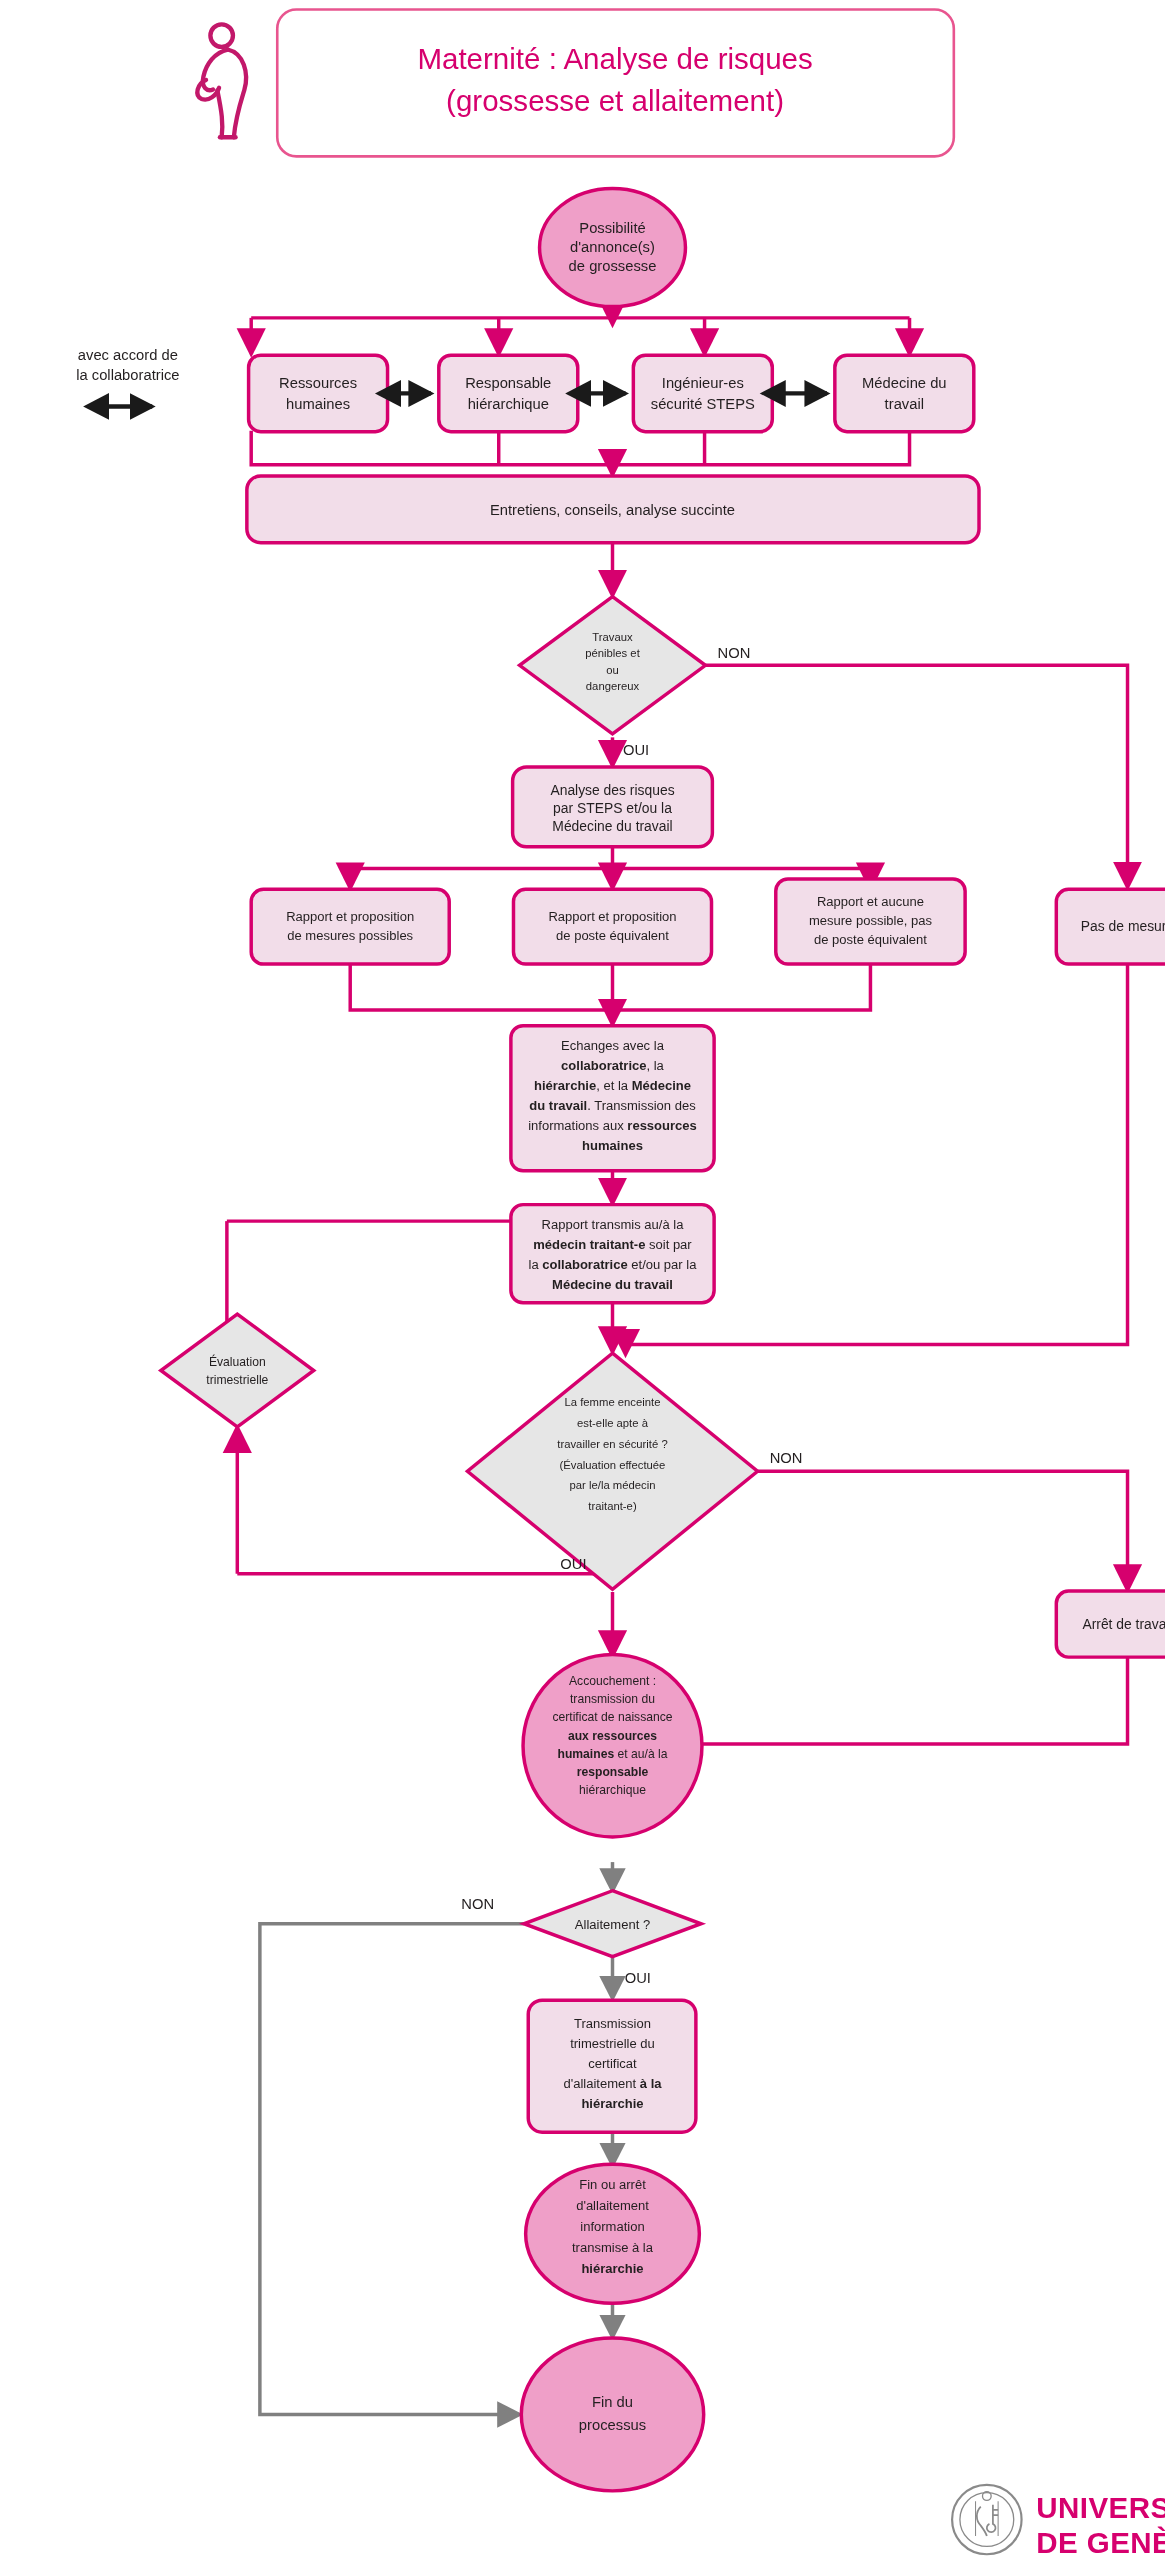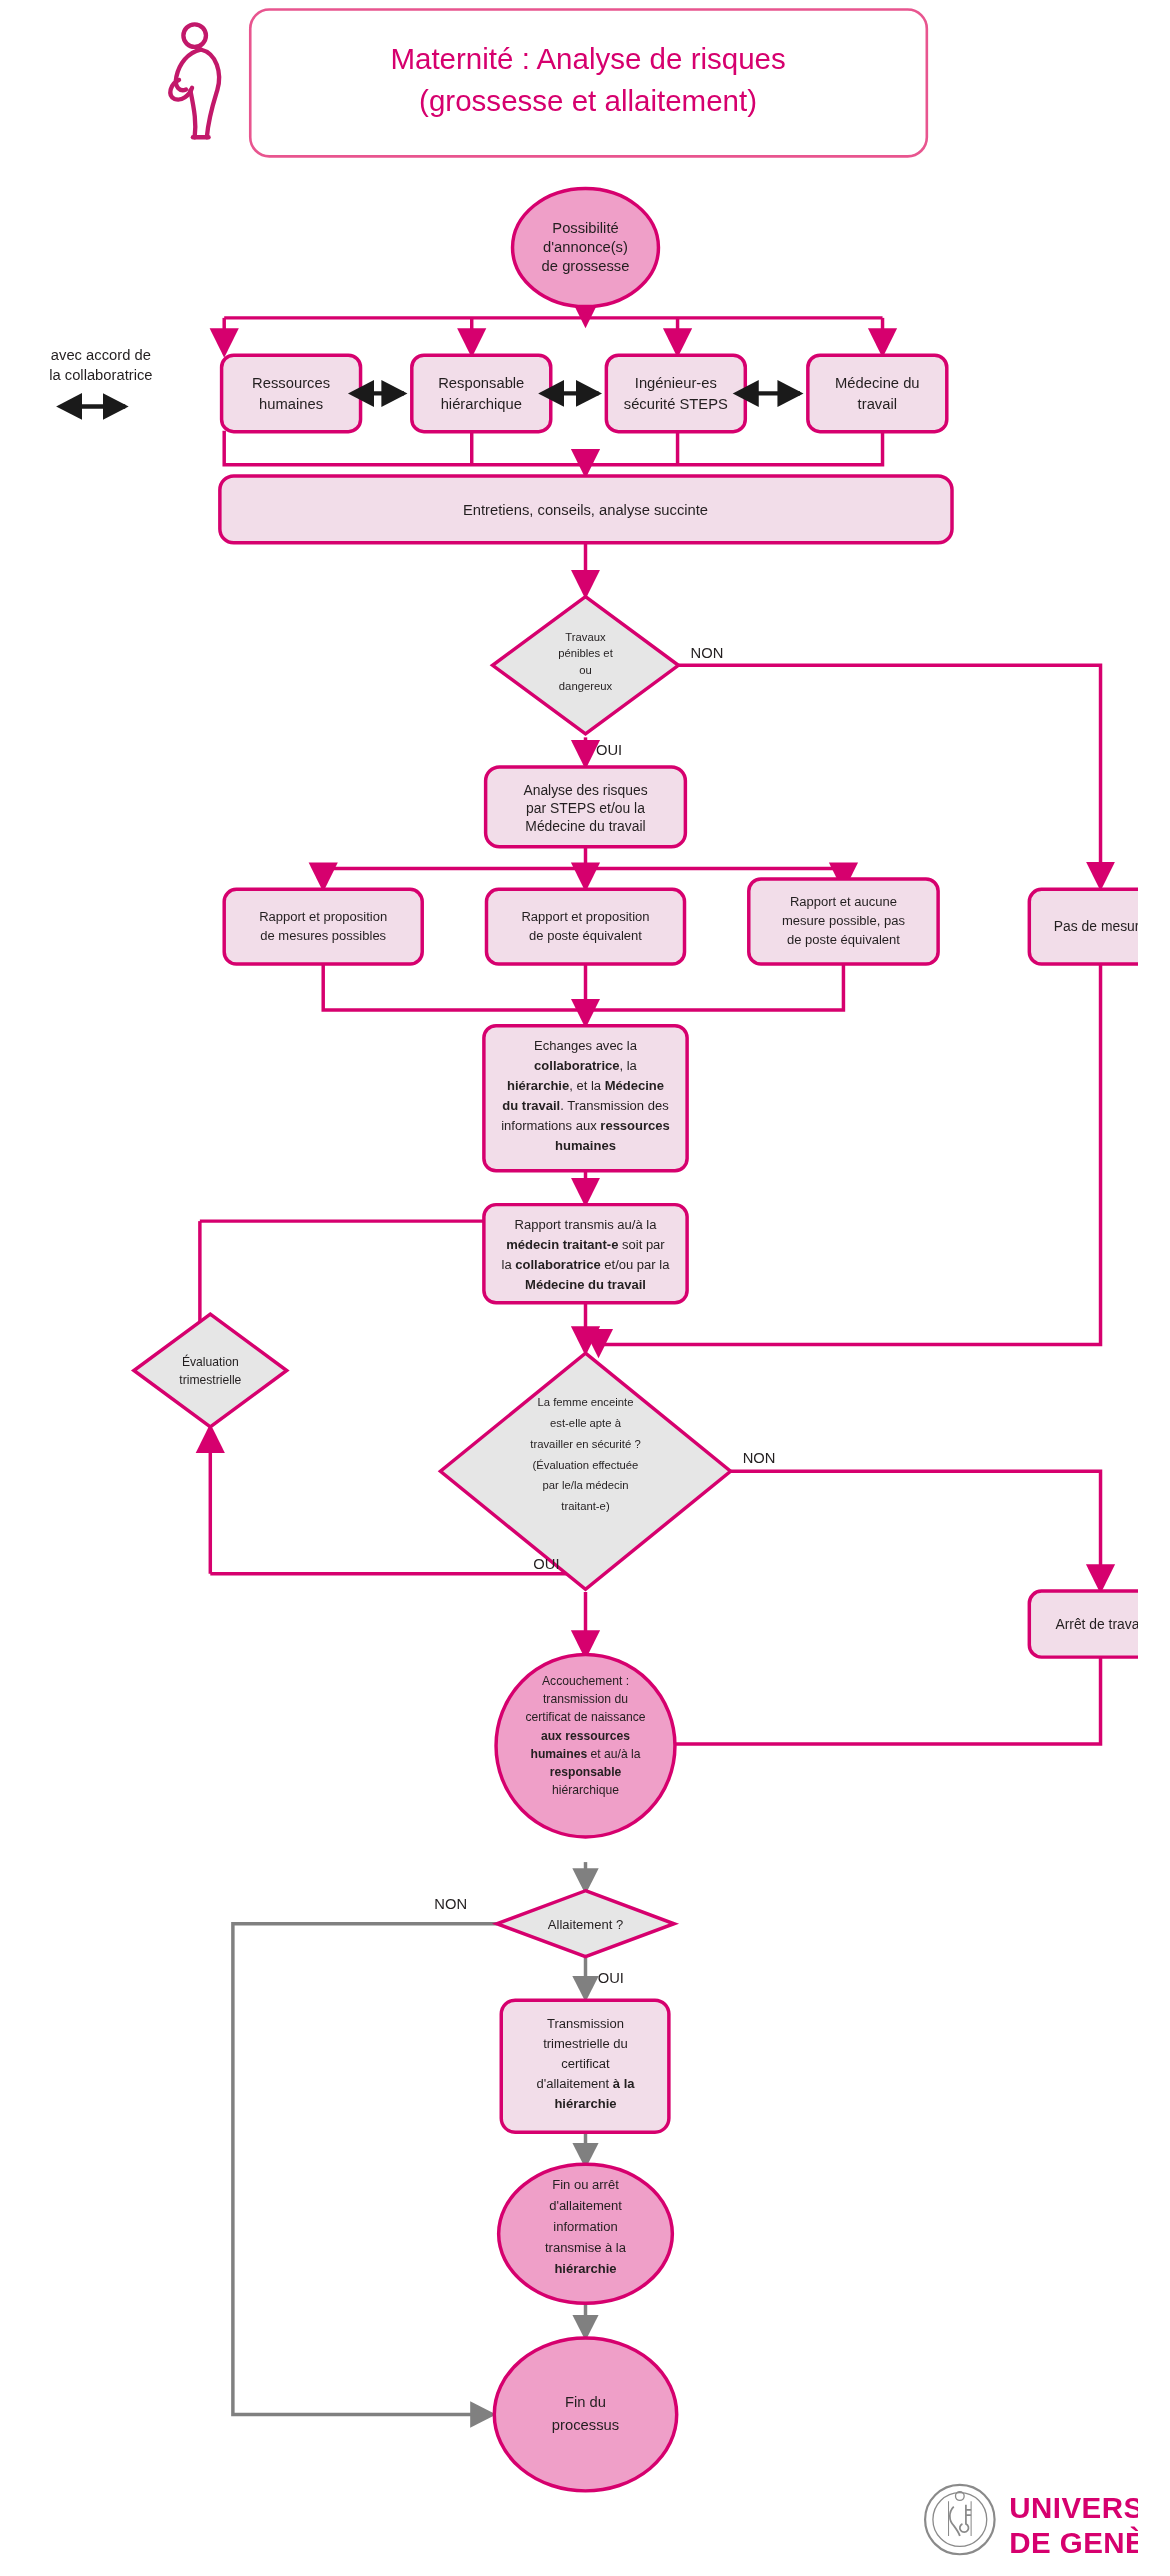--- a/index.html
+++ b/index.html
@@ -1,17 +1,17 @@
 <!DOCTYPE html>
 <html style="font-size:14px"><head>
 <meta charset="utf-8">
 <style>
   html,body{margin:0;padding:0;background:#ffffff;}
   body{font-family:"Liberation Sans","DejaVu Sans",sans-serif;}
-  #page{position:relative;width:1138px;height:2576px;background:#fff;overflow:hidden;}
+  #page{position:relative;width:1138px;height:2576px;background:#fff;overflow:hidden;margin-left:27px;}
   svg{display:block;}
   .node-text{font-family:"Liberation Sans","DejaVu Sans",sans-serif;fill:#231f20;}
   .edge-label{font-family:"Liberation Sans","DejaVu Sans",sans-serif;fill:#231f20;font-size:17px;}
   .title-text{font-family:"Liberation Sans","DejaVu Sans",sans-serif;fill:#d6006e;font-size:34px;}
   .note-text{font-family:"Liberation Sans","DejaVu Sans",sans-serif;fill:#231f20;font-size:17px;}
   .logo-text{font-family:"Liberation Sans","DejaVu Sans",sans-serif;fill:#d6006e;font-weight:bold;font-size:34px;letter-spacing:0.5px;}
   .b{font-weight:bold;}
 </style>
 </head>
 <body>

